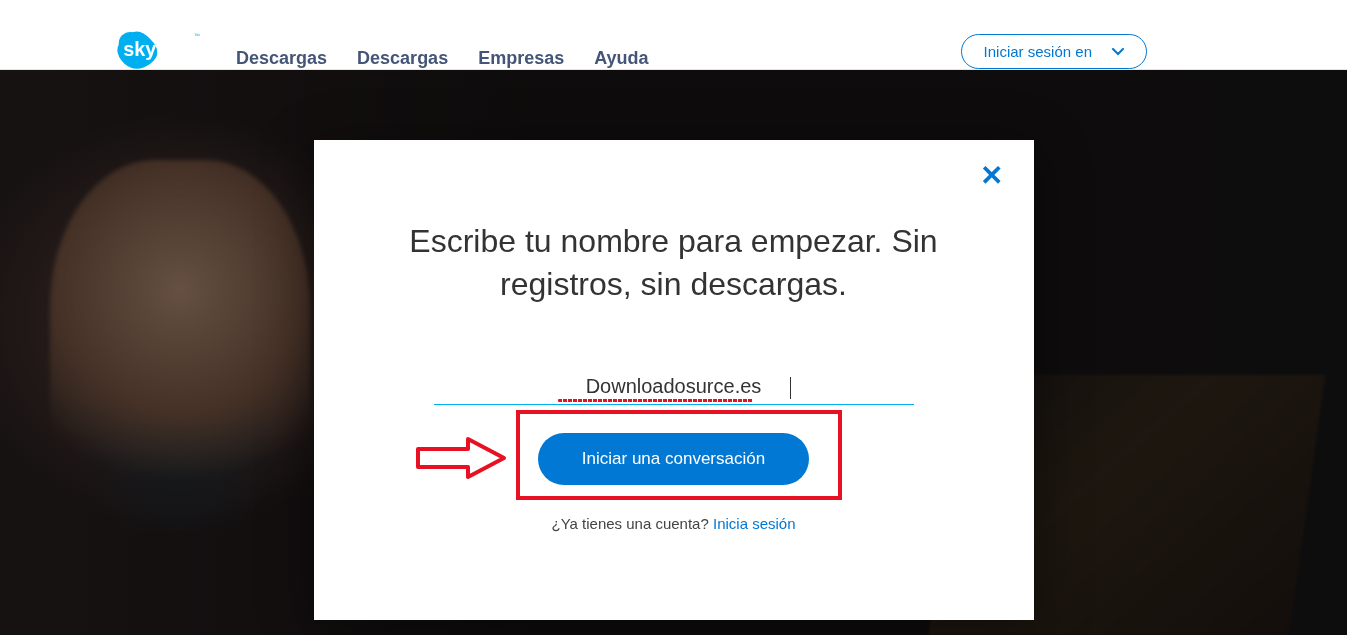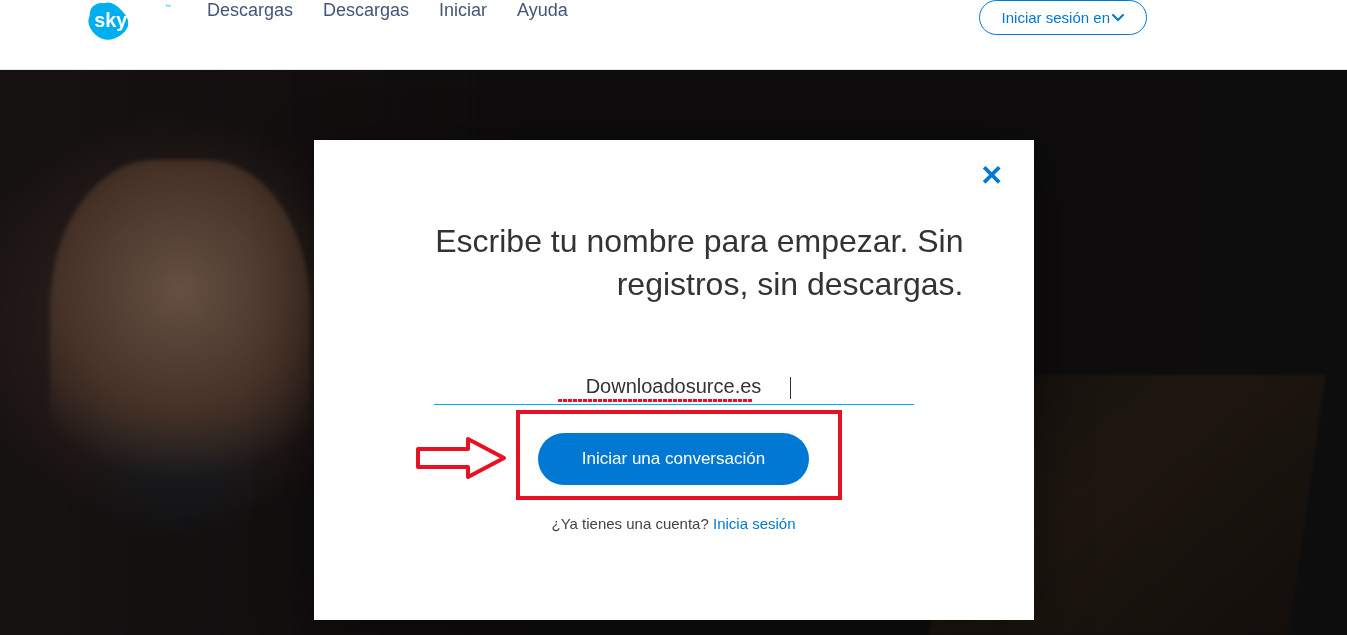--- a/index.html
+++ b/index.html
@@ -8,54 +8,54 @@
     width: 1347px;
     height: 635px;
     overflow: hidden;
     background: #fff;
   }
   
   .topbar {
     height: 70px;
     border-bottom: 1px solid #e5e5e5;
     display: flex;
-    align-items: flex-start;
-    padding: 0 200px 0 87px;
+    align-items: flex-end;
+    padding: 0 200px 0 116px;
     background: #fff;
     position: relative;
     z-index: 20;
   }
   .logo {
     width: 90px;
     height: 40px;
     margin-right: 30px;
     display: flex;
     align-items: center;
   }
   .logo svg { width: 100%; height: 100%; }
   .nav {
     display: flex;
     gap: 30px;
   }
   .nav a {
     color: #445577;
     font-size: 18px;
     text-decoration: none;
-    font-weight: 400;
+    font-weight: 700;
   }
   .signin-pill {
     margin-left: auto;
     border: 1.5px solid #0078d4;
     color: #0078d4;
     border-radius: 30px;
     padding: 8px 22px;
     font-size: 15px;
     display: flex;
     align-items: center;
-    gap: 2px;
+    gap: 20px;
     cursor: pointer;
     background: #fff;
   }
   .chev {
     width: 12px; height: 8px;
   }
   
   .hero {
     position: relative;
     width: 100%;
@@ -111,21 +111,20 @@
     font-weight: 800;
     cursor: pointer;
     line-height: 1;
   }
   .modal h1 {
     font-weight: 300;
     font-size: 32px;
     color: #333;
     line-height: 1.35;
     margin-bottom: 65px;
-    text-align: right;
   }
   .name-wrap {
     position: relative;
     width: 480px;
     margin: 12px auto 20px;
   }
   .name-input {
     width: 100%;
     border: none;
     border-bottom: 1px solid #00aff0;
@@ -205,21 +204,21 @@
         <path d="M9 11 Q23 -6 38 11 Q54 27 38 38 Q23 50 9 38 Q-6 22 9 11 Z"></path>
       </g>
       <text x="8" y="30" font-family="Arial Black, Arial" font-weight="900" font-size="22" fill="#fff">skype</text>
       <text x="86" y="10" font-size="7" fill="#00aff0">™</text>
     </svg>
   </a>
 
   <nav class="nav">
     <a href="#">Descargas</a>
     <a href="#">Descargas</a>
-    <a href="#">Iniciar</a>
+    <a href="#">Empresas</a>
     <a href="#">Ayuda</a>
   </nav>
 
   <button class="signin-pill">
     <span>Iniciar sesión en</span>
     <svg class="chev" viewBox="0 0 12 8">
       <path d="M1 1 L6 6 L11 1" stroke="#0078d4" stroke-width="2" fill="none" stroke-linecap="round"></path>
     </svg>
   </button>
 </header>

